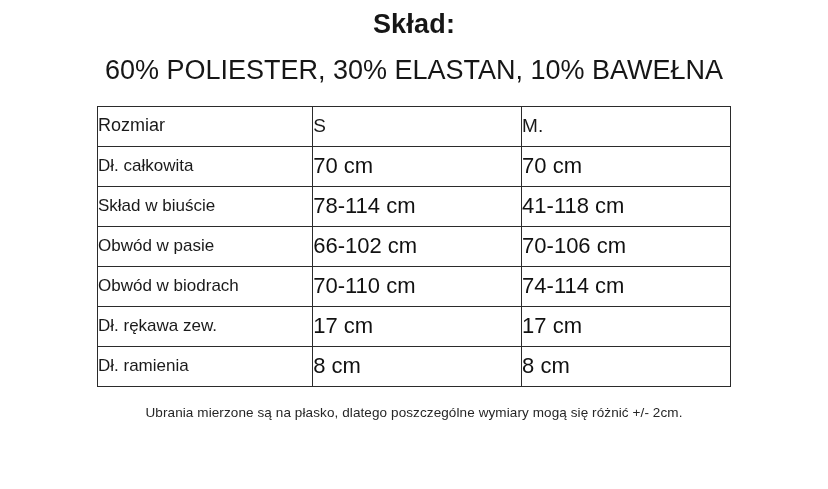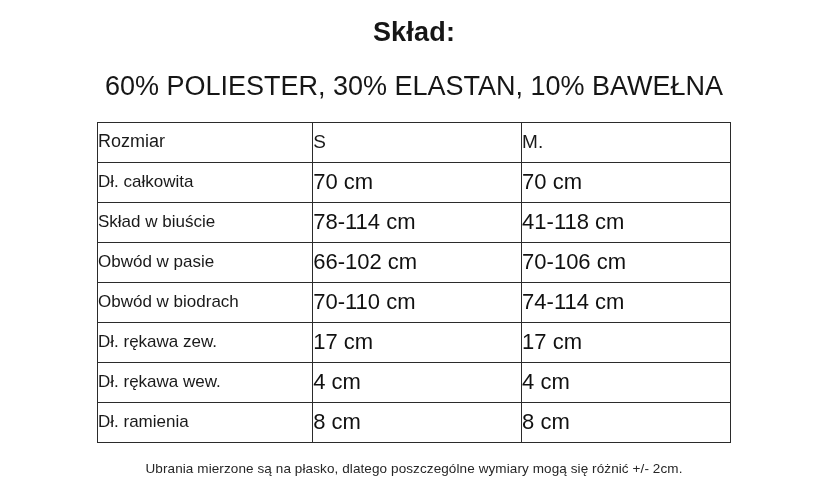--- a/index.html
+++ b/index.html
@@ -20,29 +20,29 @@
     position: relative;
     box-sizing: border-box;
   }
   .heading {
     text-align: center;
     font-size: 27px;
     font-weight: 700;
     letter-spacing: 0.2px;
     color: #161616;
     margin: 0;
-    padding-top: 16px;
+    padding-top: 8px;
     line-height: 1.25;
   }
   .subheading {
     text-align: center;
     font-size: 27px;
     font-weight: 400;
     color: #161616;
-    margin: 8px;
+    margin: 0;
     padding-top: 12px;
     line-height: 1.25;
   }
   .table-wrap {
     margin: 18px auto 0 auto;
     width: 634px;
   }
   table.size-table {
     width: 100%;
     border-collapse: collapse;
@@ -129,25 +129,20 @@
           <td class="cell-label">Obwód w biodrach</td>
           <td class="cell-val">70-110 cm</td>
           <td class="cell-val">74-114 cm</td>
         </tr>
         <tr>
           <td class="cell-label">Dł. rękawa zew.</td>
           <td class="cell-val">17 cm</td>
           <td class="cell-val">17 cm</td>
         </tr>
         <tr>
-          <td class="cell-label">Dł. rękawa wew.</td>
-          <td class="cell-val">4 cm</td>
-          <td class="cell-val">4 cm</td>
-        </tr>
-        <tr>
           <td class="cell-label">Dł. ramienia</td>
           <td class="cell-val">8 cm</td>
           <td class="cell-val">8 cm</td>
         </tr>
       </tbody>
     </table>
   </div>
 
   <p class="footnote">Ubrania mierzone są na płasko, dlatego poszczególne wymiary mogą się różnić +/- 2cm.</p>
 

